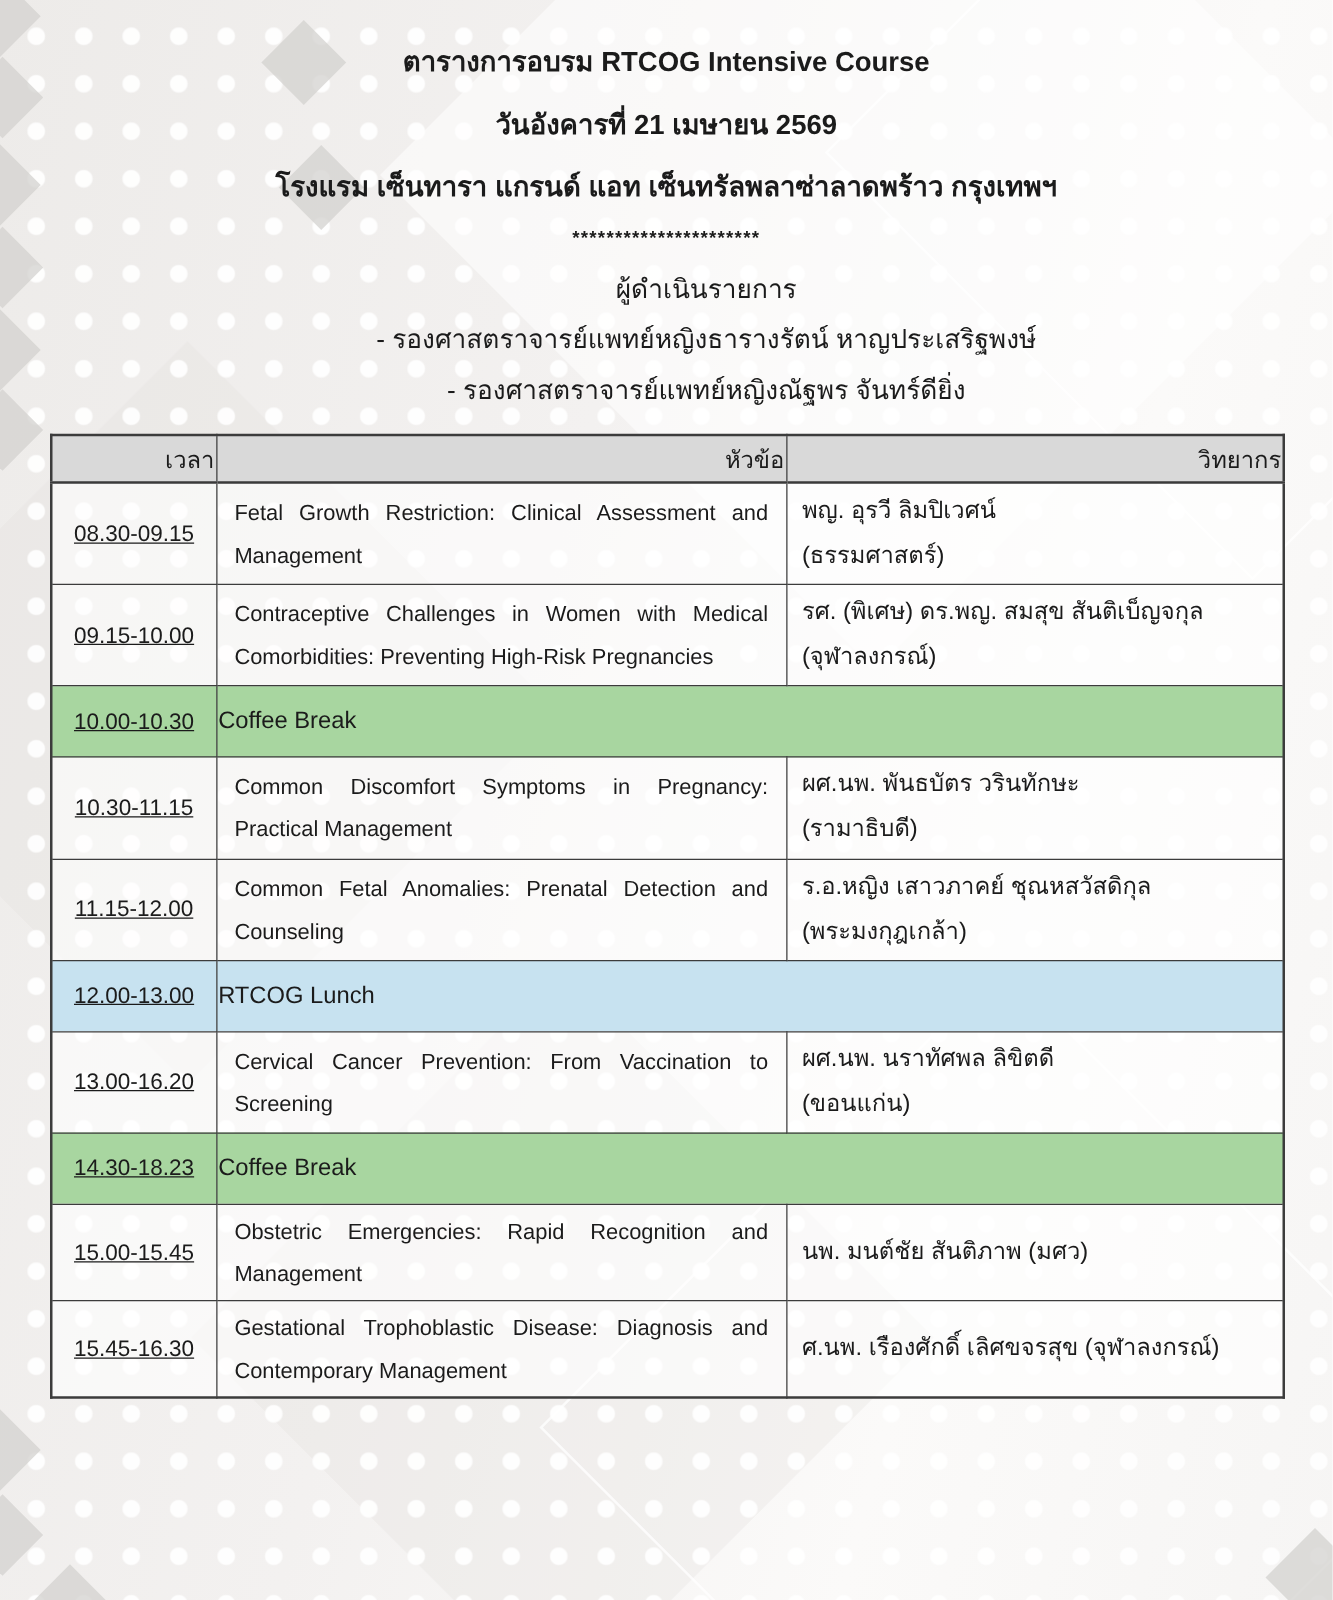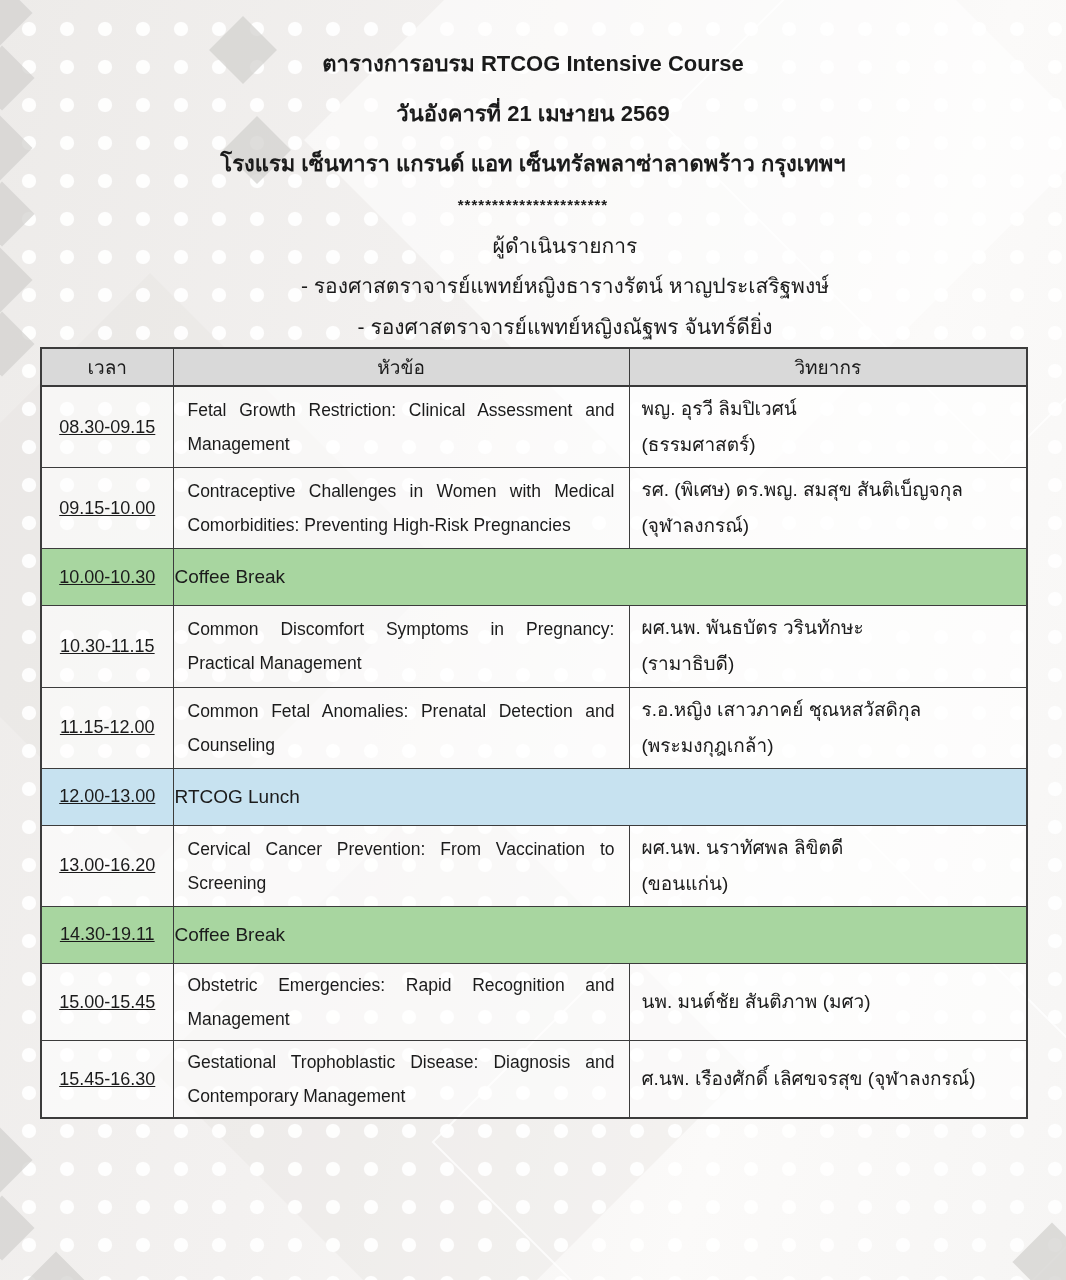--- a/index.html
+++ b/index.html
@@ -17,35 +17,35 @@
     background-size: 38px 38px; background-position: 10px 10px;
   }
   .d { position:absolute; transform:rotate(45deg); }
   .d.small { background:#d3d1cf; opacity:.75; }
   .d.big1 { background:rgba(228,226,224,0.35); }
   .d.big2 { background:rgba(255,255,255,0.55); }
   .d.outline { border:2px solid rgba(255,255,255,0.75); background:transparent; }
 
   .doc { position:relative; z-index:2; }
 
-  .title-block { text-align:center; padding-top:46px; }
+  .title-block { text-align:center; padding-top:32px; }
   .title-line { font-size:22px; font-weight:600; margin-bottom:15px; }
   .stars { font-size:15px; font-weight:700; letter-spacing:1px; margin-top:2px; }
 
   .moderators { margin:20px 0 0 64px; }
   .moderators .m-line { font-size:21px; font-weight:500; margin-bottom:14px; line-height:1.25;text-align:center; }
 
   table.schedule {
     position:absolute; left:40px; top:347px; width:986px;
     border-collapse:collapse; table-layout:fixed;
     border:2px solid #3c3c3c;
   }
   .schedule th, .schedule td { border:1.4px solid #3c3c3c; }
   .schedule thead th {
-    background:#d9d9d9; height:34px; font-weight:400; font-size:19px; text-align:center;
+    background:#d9d9d9; height:34px; font-weight:400; font-size:19px; text-align:right;
     border-bottom:2.2px solid #3a3a3a;
   }
   tr.session { height:75px; background:rgba(255,255,255,0.6); }
   tr.break   { height:57px; }
   tr.break.green { background:#a8d6a0; }
   tr.break.blue  { background:#c7e2f0; }
   td.time  { text-align:center; font-size:18px; vertical-align:middle;text-decoration:underline; }
   td.topic { padding:4px 14px; font-size:17.5px; line-height:1.95; text-align:justify; vertical-align:middle; }
   td.speaker { padding:4px 12px; font-size:19px; line-height:1.9; vertical-align:middle; }
   td.break-label { text-align:left; font-size:19px; vertical-align:middle; }
@@ -147,21 +147,21 @@
           </tr>
           <tr class="session">
             <td class="time">13.00-16.20</td>
             <td class="topic">Cervical Cancer Prevention: From Vaccination to Screening</td>
             <td class="speaker">
               <div>ผศ.นพ. นราทัศพล ลิขิตดี</div>
               <div>(ขอนแก่น)</div>
             </td>
           </tr>
           <tr class="break green">
-            <td class="time">14.30-19.11</td>
+            <td class="time">14.30-18.23</td>
             <td class="break-label" colspan="2">Coffee Break</td>
           </tr>
           <tr class="session">
             <td class="time">15.00-15.45</td>
             <td class="topic">Obstetric Emergencies: Rapid Recognition and Management</td>
             <td class="speaker">
               <div>นพ. มนต์ชัย สันติภาพ (มศว)</div>
             </td>
           </tr>
           <tr class="session">

